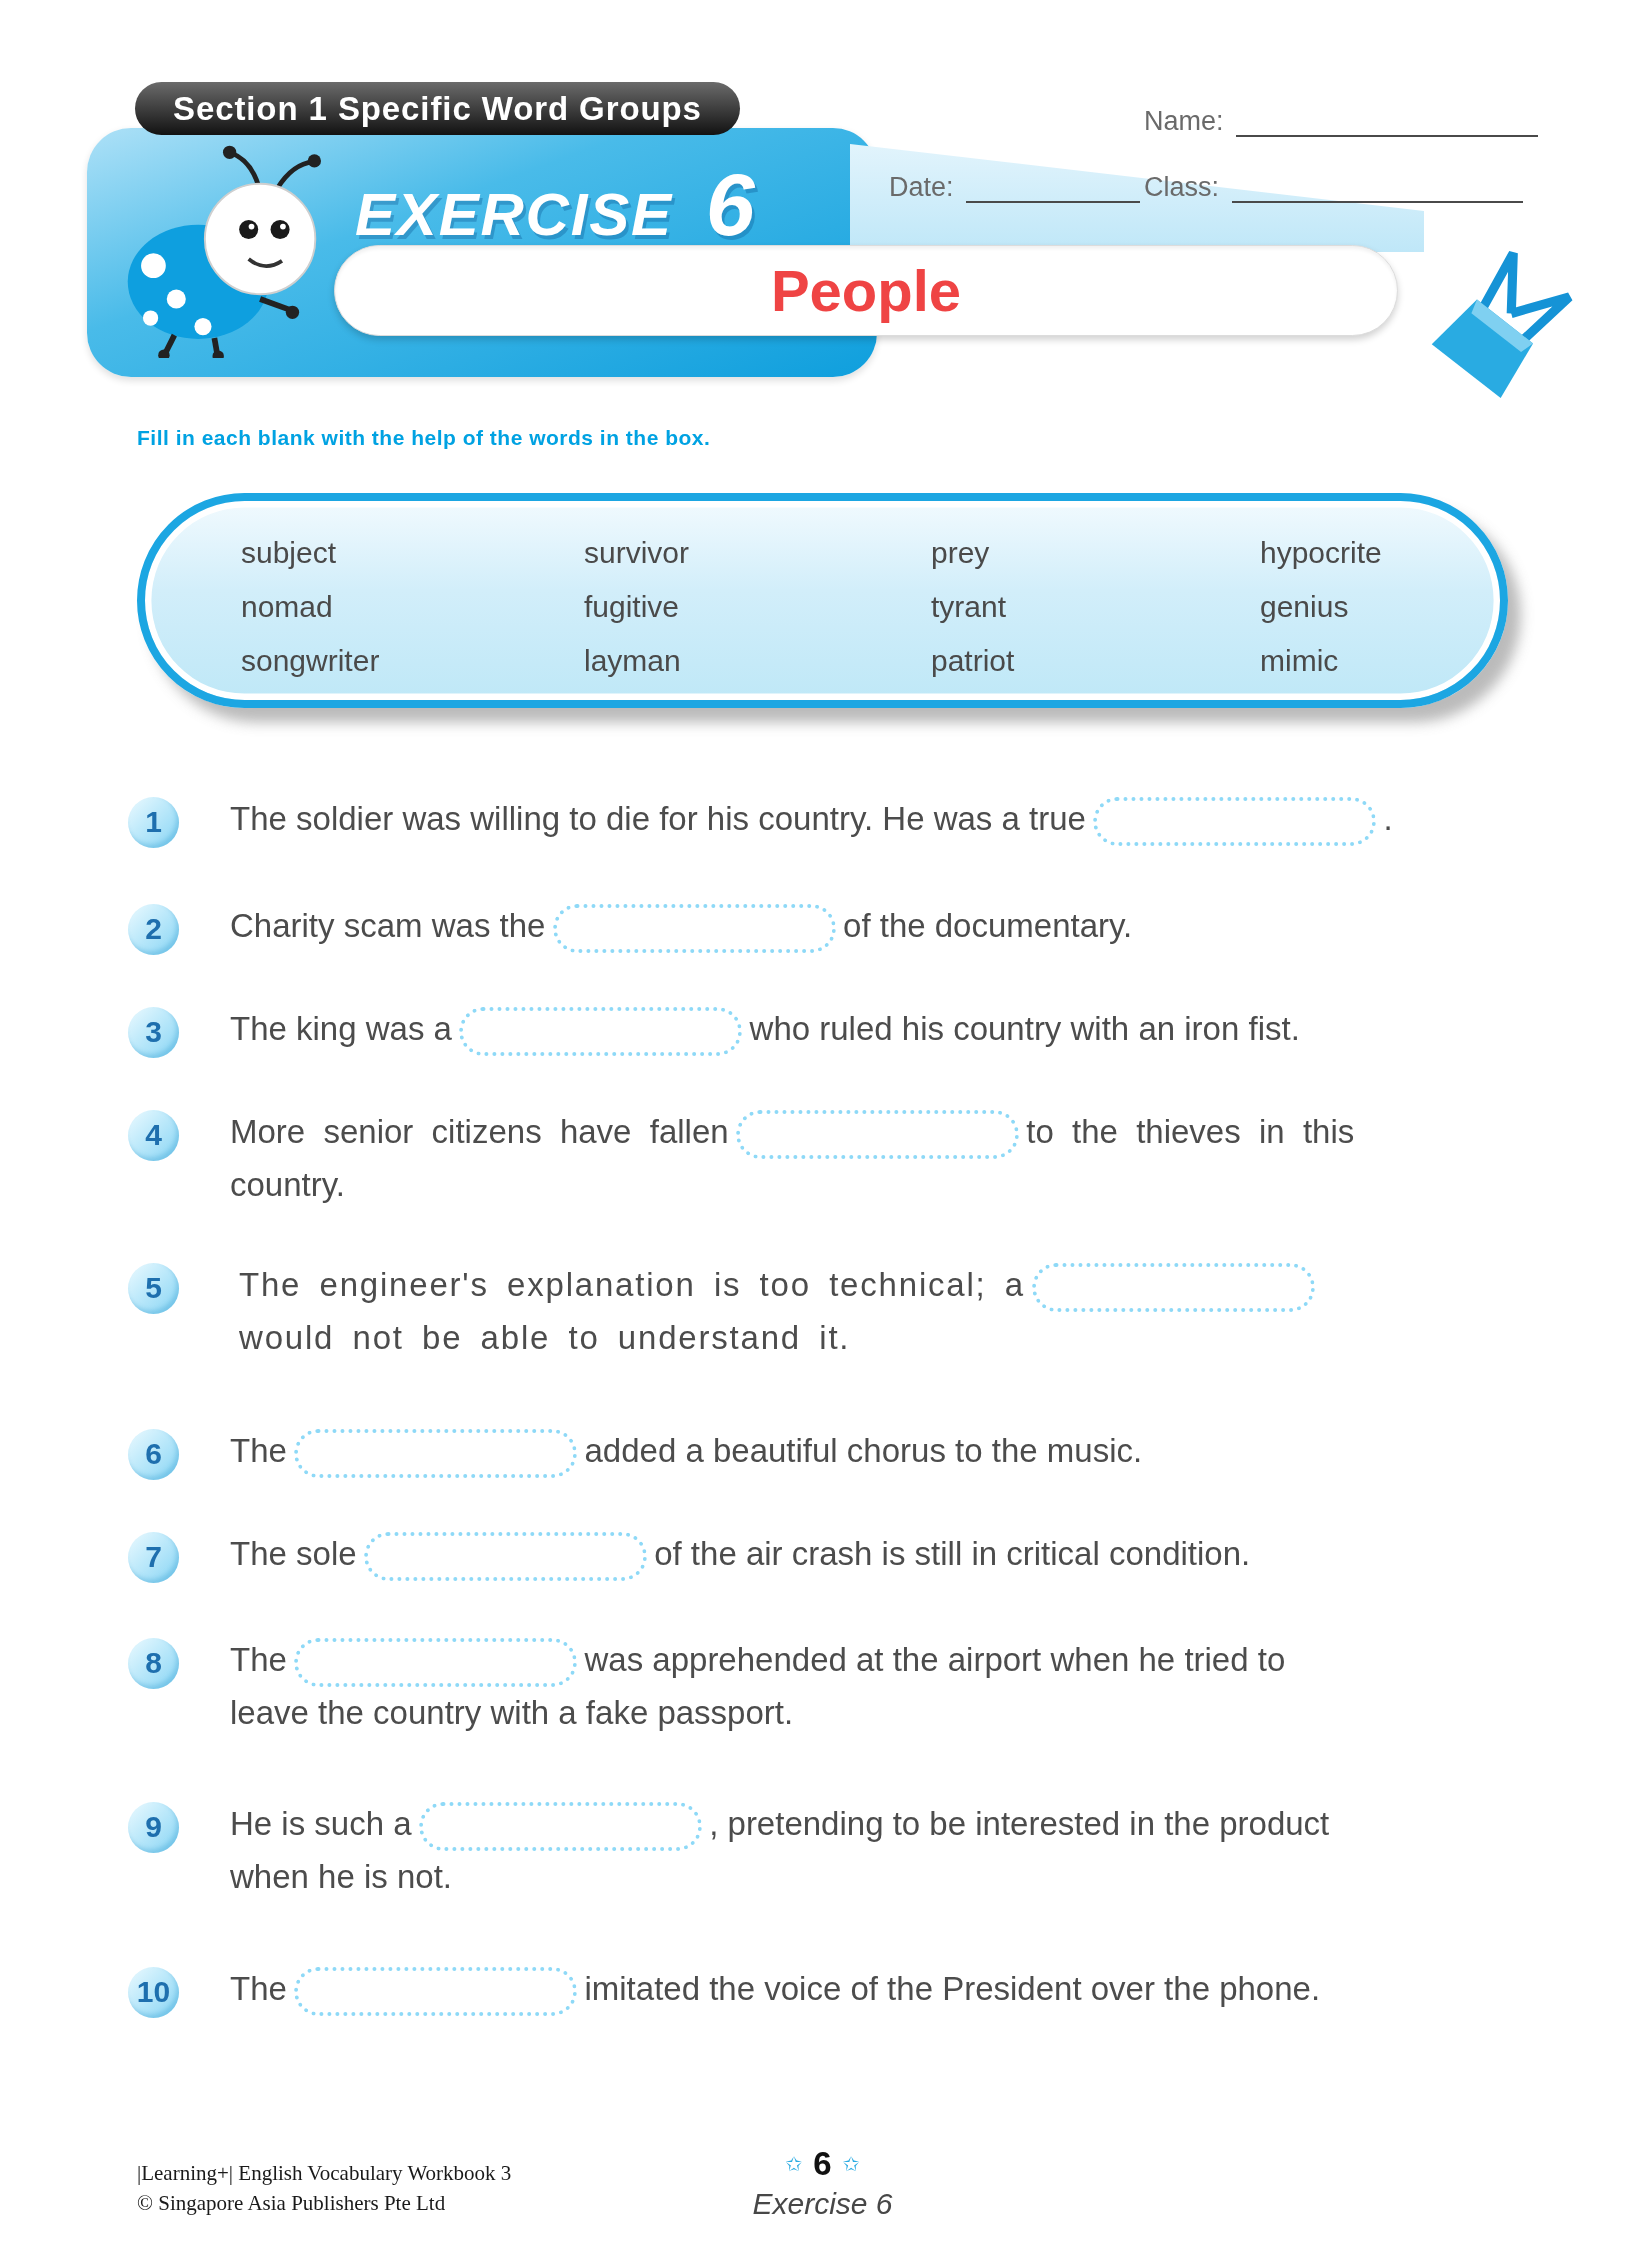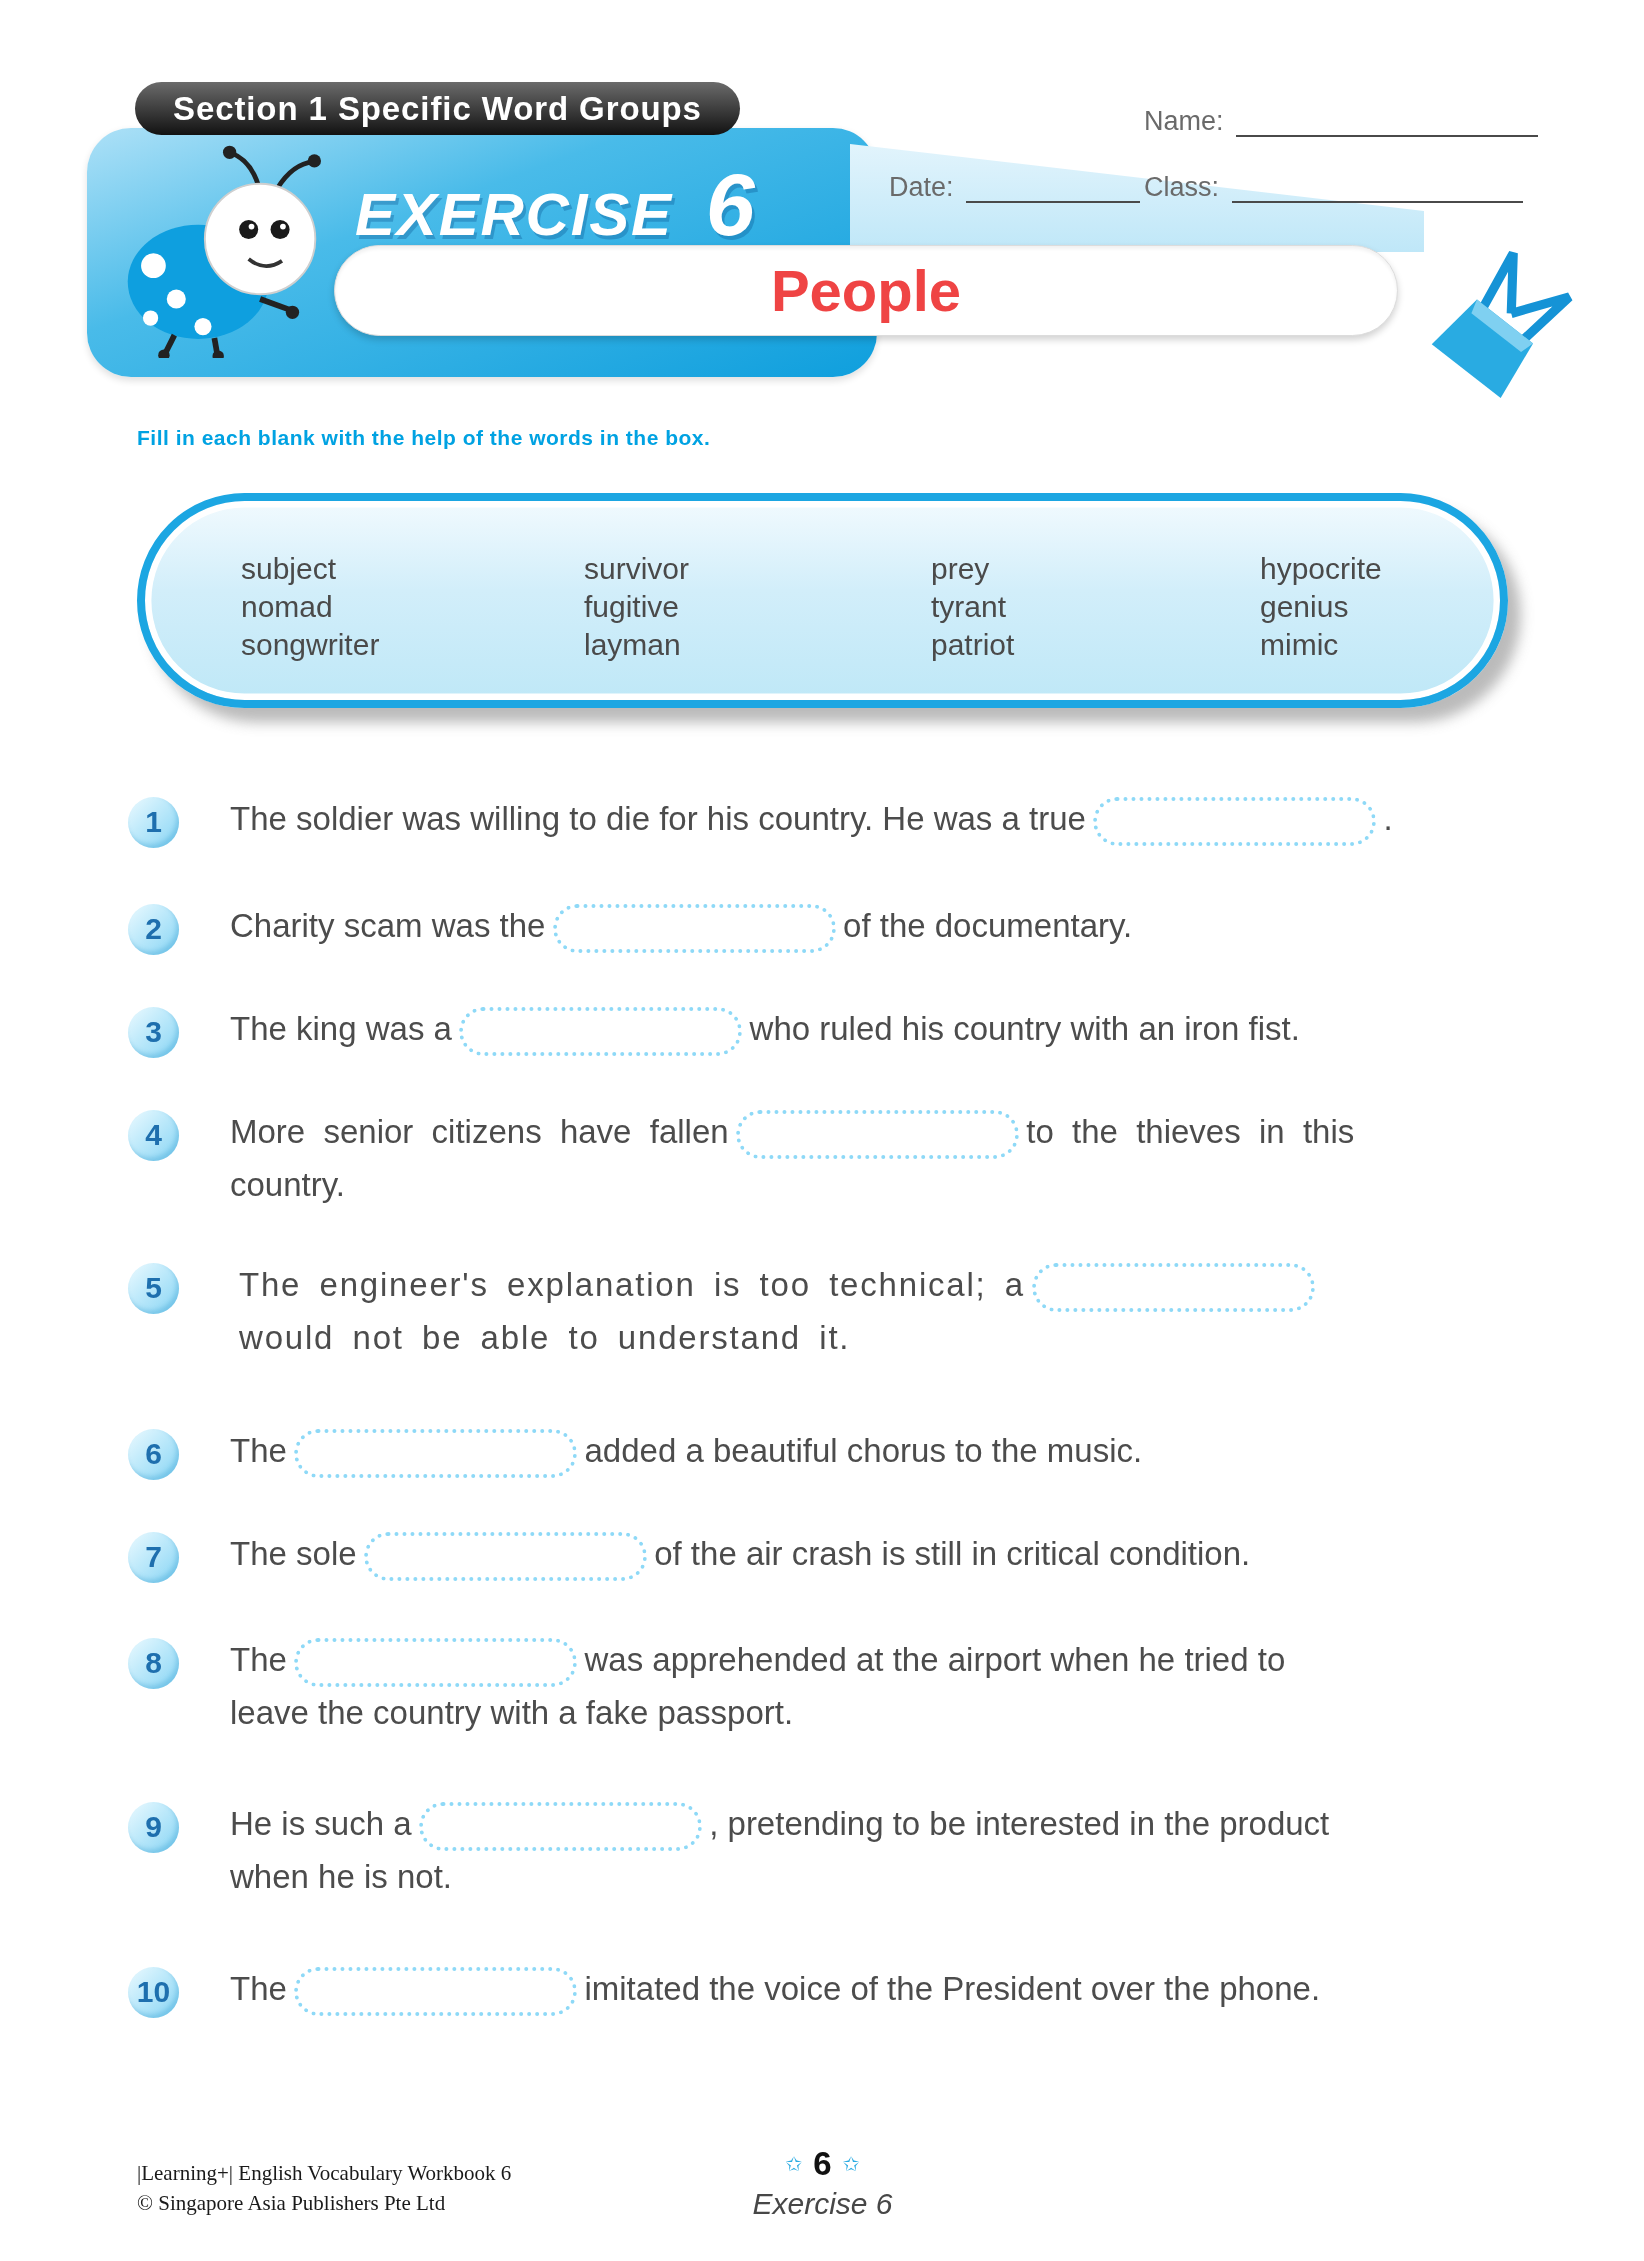--- a/index.html
+++ b/index.html
@@ -61,21 +61,21 @@
     font-size: 21px; font-weight: bold; color: #00a2e2; letter-spacing: 0.5px;
   }
 
   
   .word-box {
     position: absolute; left: 137px; top: 493px; width: 1371px; height: 215px;
     border: 8.2px solid #1ca6e2; border-radius: 119px;
     background: linear-gradient(180deg, #f1fafe 0%, #d2eefa 45%, #bfe8f7 100%);
     box-shadow: inset 0 0 0 6.4px #ffffff, 12.8px 14.6px 12.8px rgba(105,105,105,0.45);
     display: grid; grid-template-columns: 343px 347px 329px auto;
-    align-content: center; row-gap: 2px;
+    align-content: center; row-gap: 18px;
     padding: 24px 37px 12px 96px;
   }
   .word-box .word { font-size: 30px; color: #4a4a4a; line-height: 1.2; }
 
   
   .question { position: absolute; left: 128px; display: flex; align-items: flex-start; gap: 51px; }
   .qnum {
     width: 51px; height: 51px; flex: 0 0 51px; margin-top: 3.7px;
     border-radius: 50%;
     background: linear-gradient(135deg, #ecfaff 0%, #c2ebfb 40%, #86d4f4 100%);
@@ -255,21 +255,21 @@
   </div>
 
   <div class="question" style="top:1963px">
     <div class="qnum">
         <span>10</span>
       </div>
     <p class="qtext"><span>The</span><span class="blank"></span><span>imitated the voice of the President over the phone.</span><span class="line2"></span></p>
   </div>
 
   <div class="footer-left">
-    <div>|Learning+| English Vocabulary Workbook 6</div>
+    <div>|Learning+| English Vocabulary Workbook 3</div>
     <div>© Singapore Asia Publishers Pte Ltd</div>
   </div>
 
   <div class="footer-center">
     <div class="page-num-row">
       <span class="star">✩</span>
       <span class="pnum">6</span>
       <span class="star">✩</span>
     </div>
     <div class="footer-exercise">Exercise 6</div>

